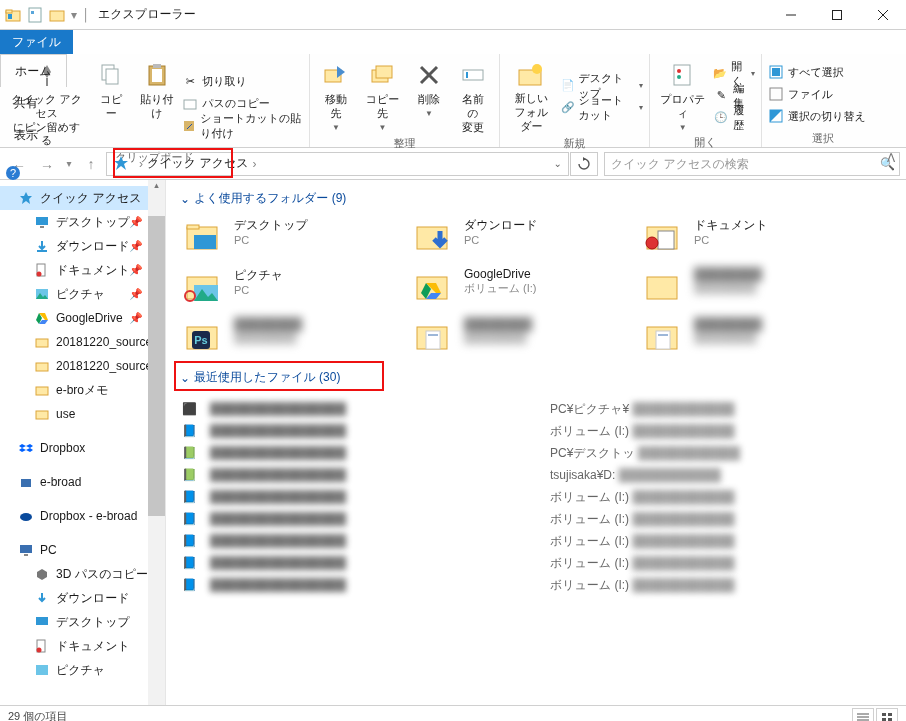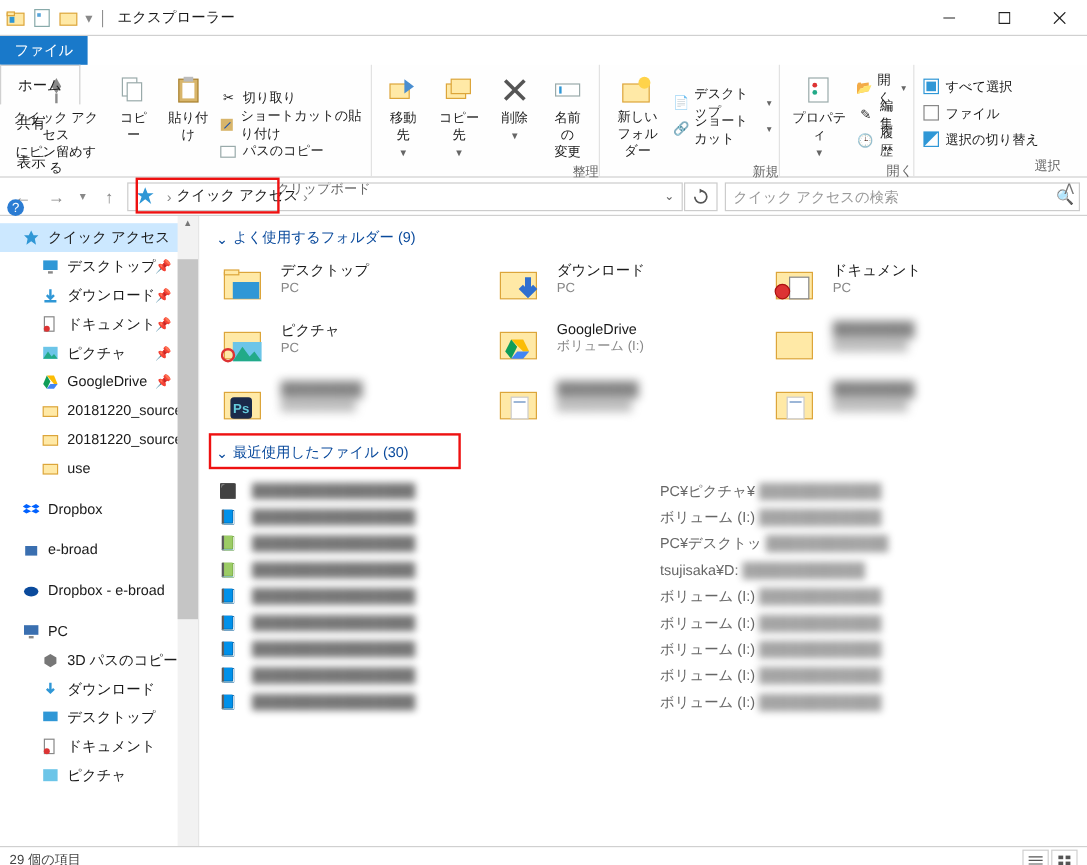--- a/index.html
+++ b/index.html
@@ -19,21 +19,21 @@
   .file-tab { background: #1979ca; color: #fff; padding: 4px 12px; font-size: 12px; height: 24px; display: flex; align-items: center; }
   .tab { padding: 16px 14px; font-size: 12px; height: 24px; display: flex; align-items: center; }
   .tab.active { border-left: 1px solid #d0d0d0; border-right: 1px solid #d0d0d0; border-top: 1px solid #d0d0d0; }
   .collapse-icon { margin-left: auto; width: 30px; display: flex; align-items: center; justify-content: center; color: #777; }
   .help-icon { width: 26px; display: flex; align-items: center; justify-content: center; }
 
   
   .ribbon { height: 94px; border-bottom: 1px solid #d0d0d0; background: #fefefe; display: flex; }
   .group { display: flex; flex-direction: column; border-right: 1px solid #e2e2e2; }
   .group-body { flex: 1; display: flex; padding: 3px 4px 0; }
-  .group-label { height: 16px; text-align: right; font-size: 11px; color: #666; padding-bottom: 2px; }
+  .group-label { height: 16px; text-align: center; font-size: 11px; color: #666; padding-bottom: 2px; }
   .big-btn { display: flex; flex-direction: column; align-items: center; justify-content: flex-start; padding: 2px 6px; text-align: center; font-size: 11px; line-height: 1.25; gap: 2px; }
   .big-btn .ic { width: 32px; height: 32px; display: flex; align-items: center; justify-content: center; }
   .small-btn { display: flex; align-items: center; font-size: 11px; gap: 4px; padding: 1px 2px; height: 22px; }
   .small-btn .ic { width: 16px; height: 16px; display: flex; align-items: center; justify-content: center; }
   .stack { display: flex; flex-direction: column; justify-content: center; }
 
   
   .navrow { height: 32px; display: flex; align-items: center; border-bottom: 1px solid #d0d0d0; padding: 4px 6px; gap: 2px; }
   .nav-btn { width: 26px; height: 24px; display: flex; align-items: center; justify-content: center; color: #888; font-size: 14px; }
   .address { flex: 1; border: 1px solid #ccc; height: 24px; display: flex; align-items: center; position: relative; }
@@ -177,33 +177,33 @@
         <span>貼り付け</span>
       </div>
       <div class="stack">
         <div class="small-btn">
             <span class="ic">✂</span>
             <span>切り取り</span>
           </div>
         <div class="small-btn">
             <span class="ic">
               <svg width="14" height="14">
+                <rect x="1" y="3" width="12" height="9" fill="#fff" stroke="#9aa"></rect>
+              </svg>
+            </span>
+            <span>パスのコピー</span>
+          </div>
+        <div class="small-btn">
+            <span class="ic">
+              <svg width="14" height="14">
                 <rect x="2" y="2" width="10" height="10" fill="#d8b56a"></rect>
                 <path d="M5 10 L10 5" stroke="#2255aa"></path>
               </svg>
             </span>
             <span>ショートカットの貼り付け</span>
-          </div>
-        <div class="small-btn">
-            <span class="ic">
-              <svg width="14" height="14">
-                <rect x="1" y="3" width="12" height="9" fill="#fff" stroke="#9aa"></rect>
-              </svg>
-            </span>
-            <span>パスのコピー</span>
           </div>
       </div>
     </div>
     <div class="group-label">クリップボード</div>
   </div>
 
   <div class="group" style="width:190px;">
     <div class="group-body">
       <div class="big-btn">
           <span class="ic">
@@ -452,20 +452,28 @@
           </svg>
         </span>
         <span>20181220_sourcetr</span>
       </div>
     <div class="tree-item child">
         <span class="ic">
           <svg width="14" height="14">
             <rect x="1" y="4" width="12" height="8" fill="#ffe9a6" stroke="#dca53a"></rect>
           </svg>
         </span>
+        <span>e-broメモ</span>
+      </div>
+    <div class="tree-item child">
+        <span class="ic">
+          <svg width="14" height="14">
+            <rect x="1" y="4" width="12" height="8" fill="#ffe9a6" stroke="#dca53a"></rect>
+          </svg>
+        </span>
         <span>use</span>
       </div>
     <div class="tree-spacer"></div>
     <div class="tree-item">
         <span class="ic">
           <svg width="14" height="14">
             <polygon points="3,3 7,5 3,7 0,5" fill="#0061ff"></polygon>
             <polygon points="11,3 14,5 11,7 7,5" fill="#0061ff"></polygon>
             <polygon points="3,7 7,9 3,11 0,9" fill="#0061ff"></polygon>
             <polygon points="11,7 14,9 11,11 7,9" fill="#0061ff"></polygon>

